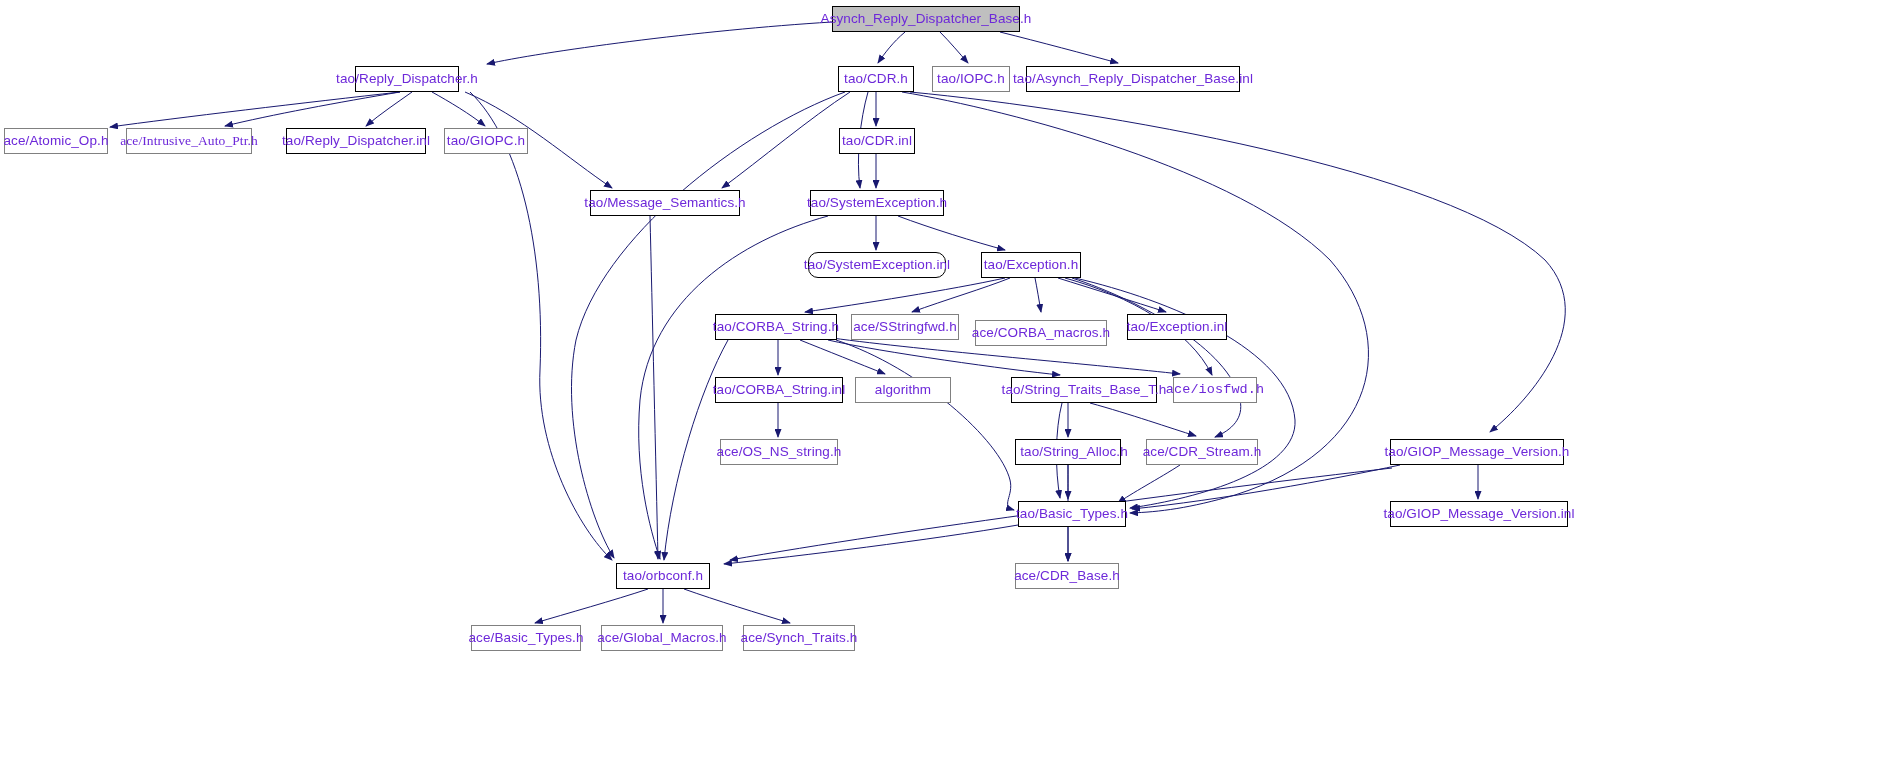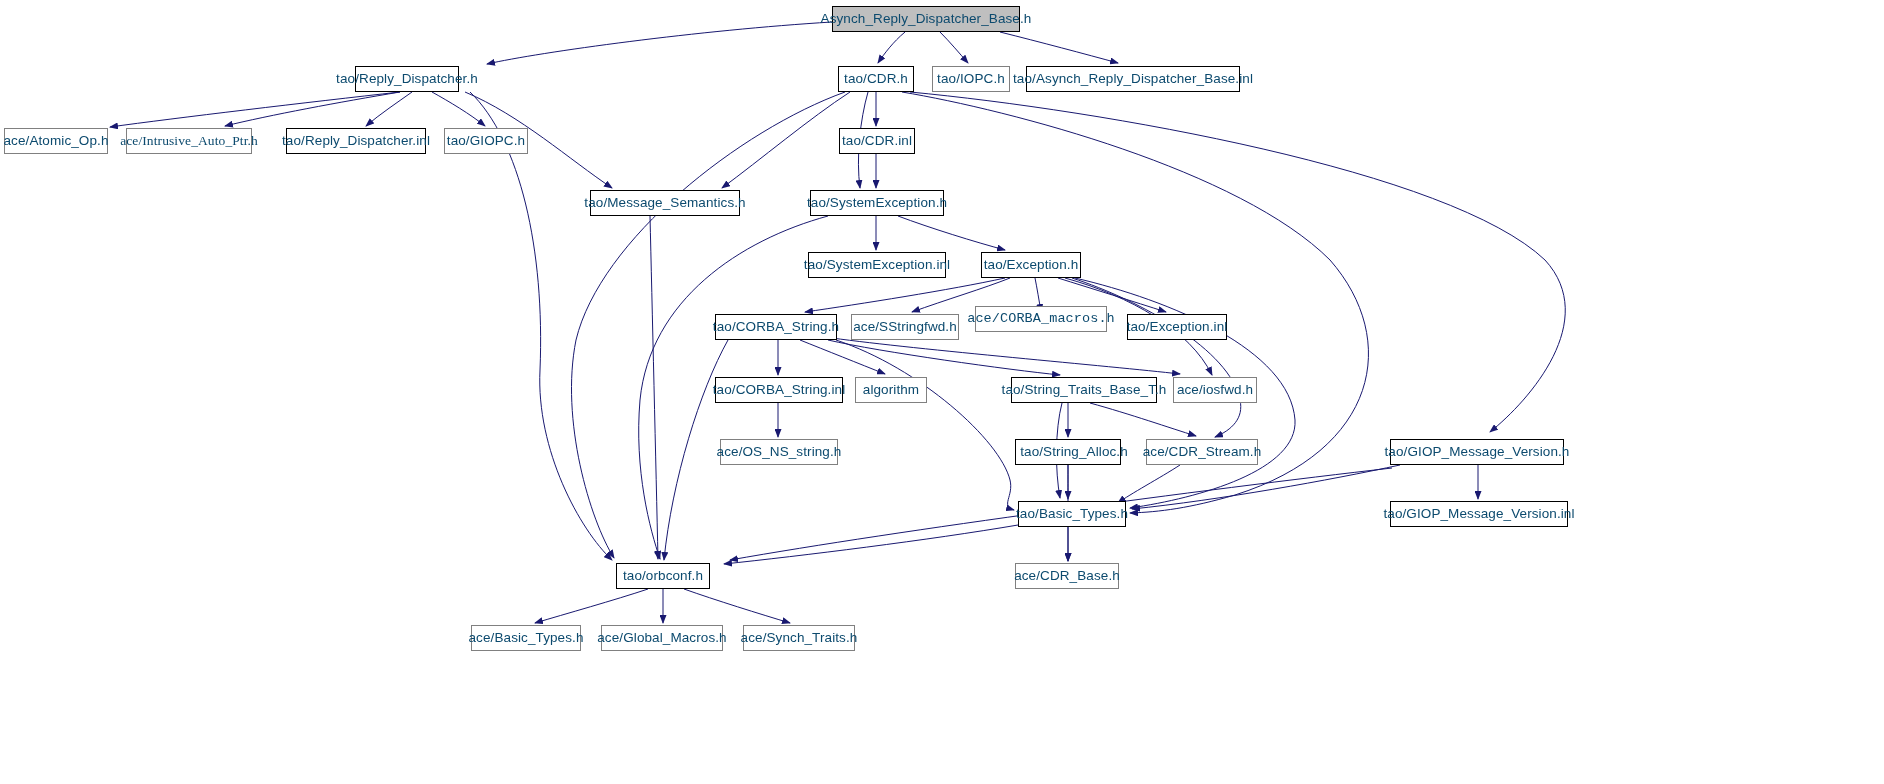--- a/index.html
+++ b/index.html
@@ -26,21 +26,21 @@
   }
   .node {
     position: absolute;
     box-sizing: border-box;
     display: flex;
     align-items: center;
     justify-content: center;
     background: #ffffff;
     border: 1px solid #808080;
     font-size: 13.5px;
-    color: #0c4a6e;
+    color: #6d28d9;
     white-space: nowrap;
     letter-spacing: 0.1px;
     height: 26px;
   }
   .node.strong {
     border: 1px solid #000000;
   }
   .node.root {
     background: #bfbfbf;
     border: 1px solid #000000;
@@ -142,48 +142,48 @@
       </div>
       <div class="node strong" style="left: 839px; top: 128px; width: 76px;">
         <span class="node-label">tao/CDR.inl</span>
       </div>
       <div class="node strong" style="left: 590px; top: 190px; width: 150px;">
         <span class="node-label">tao/Message_Semantics.h</span>
       </div>
       <div class="node strong" style="left: 810px; top: 190px; width: 134px;">
         <span class="node-label">tao/SystemException.h</span>
       </div>
-      <div class="node strong" style="left: 808px; top: 252px; width: 138px;">
+      <div class="node strong" style="left: 808px; top: 252px; width: 138px; border-radius: 10px;">
         <span class="node-label">tao/SystemException.inl</span>
       </div>
       <div class="node strong" style="left: 981px; top: 252px; width: 100px;">
         <span class="node-label">tao/Exception.h</span>
       </div>
       <div class="node strong" style="left: 715px; top: 314px; width: 122px;">
         <span class="node-label">tao/CORBA_String.h</span>
       </div>
       <div class="node weak" style="left: 851px; top: 314px; width: 108px;">
         <span class="node-label">ace/SStringfwd.h</span>
       </div>
-      <div class="node weak" style="left: 975px; top: 306px; width: 132px; font-family: Liberation Mono, monospace;">
+      <div class="node weak" style="left: 975px; top: 320px; width: 132px;">
         <span class="node-label">ace/CORBA_macros.h</span>
       </div>
       <div class="node strong" style="left: 1127px; top: 314px; width: 100px;">
         <span class="node-label">tao/Exception.inl</span>
       </div>
       <div class="node strong" style="left: 715px; top: 377px; width: 128px;">
         <span class="node-label">tao/CORBA_String.inl</span>
       </div>
-      <div class="node weak" style="left: 855px; top: 377px; width: 72px;">
+      <div class="node weak" style="left: 855px; top: 377px; width: 96px;">
         <span class="node-label">algorithm</span>
       </div>
       <div class="node strong" style="left: 994px; top: 377px; width: 146px; margin-left: 17px;">
         <span class="node-label">tao/String_Traits_Base_T.h</span>
       </div>
-      <div class="node weak" style="left: 1173px; top: 377px; width: 84px;">
+      <div class="node weak" style="left: 1173px; top: 377px; width: 84px; font-family: Liberation Mono, monospace;">
         <span class="node-label">ace/iosfwd.h</span>
       </div>
       <div class="node weak" style="left: 720px; top: 439px; width: 118px;">
         <span class="node-label">ace/OS_NS_string.h</span>
       </div>
       <div class="node strong" style="left: 1015px; top: 439px; width: 106px; padding-left: 12px;">
         <span class="node-label">tao/String_Alloc.h</span>
       </div>
       <div class="node weak" style="left: 1146px; top: 439px; width: 112px;">
         <span class="node-label">ace/CDR_Stream.h</span>

